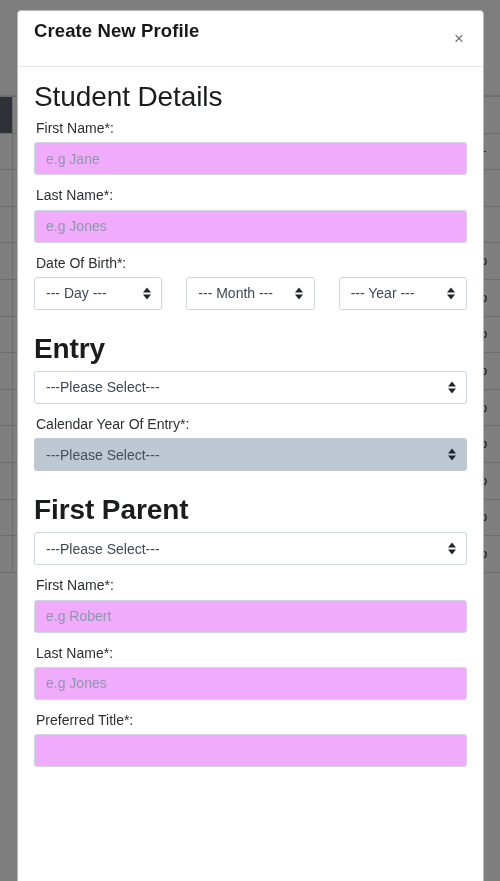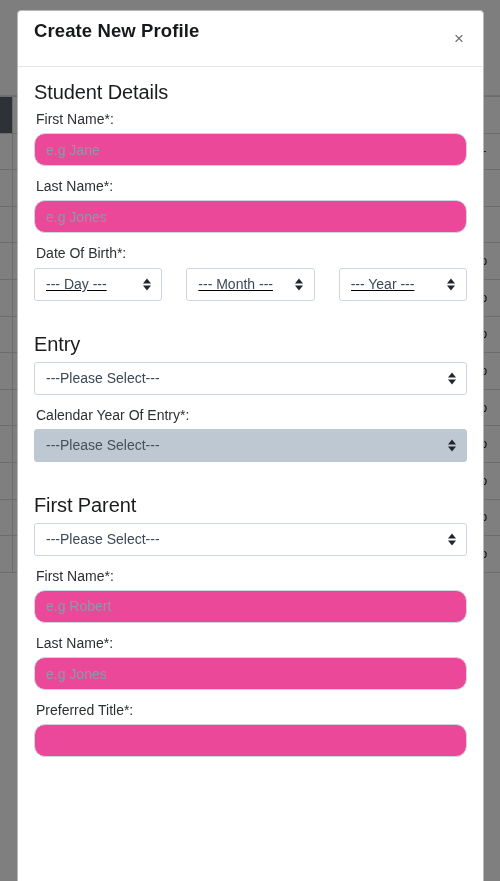--- a/index.html
+++ b/index.html
@@ -101,49 +101,49 @@
     cursor: pointer;
     padding: 0;
     font-family: "Liberation Sans", sans-serif;
   }
 
   .modal-body {
     padding: 14px 16px 20px 16px;
   }
 
   .section-title {
-    font-size: 20px;
+    font-size: 28px;
     font-weight: 400;
     color: #1a1c1e;
     margin: 0 0 6px 0;
     letter-spacing: -0.1px;
     line-height: 1.15;
   }
-  .section-title.spaced { margin-top: 32px; }
+  .section-title.spaced { margin-top: 23px; font-weight: bold; }
 
   .field { margin-bottom: 11px; }
   .field-label {
     display: block;
     font-size: 14px;
     color: #2c2f33;
     margin: 0 0 5px 2px;
     line-height: 1.3;
   }
 
   .text-input {
     display: block;
     width: 100%;
     height: 33px;
     padding: 4px 11px;
     font-size: 14px;
     font-family: "Liberation Sans", sans-serif;
     color: #2c3e50;
-    background: #ec4899;
+    background: #f0abfc;
     border: 1px solid #cdd6de;
-    border-radius: 11px;
+    border-radius: 3px;
     outline: none;
   }
   .text-input::placeholder { color: #8b9aa9; opacity: 1; }
 
   .select-wrap {
     position: relative;
     display: block;
     flex: 1 1 0;
   }
   .sel {
@@ -185,21 +185,20 @@
     width: 0; height: 0;
     border-left: 4.5px solid transparent;
     border-right: 4.5px solid transparent;
   }
   .sel-arrows .up { border-bottom: 5px solid #20262e; }
   .sel-arrows .dn { border-top: 5px solid #20262e; }
 
   .dob-row {
     display: flex;
     gap: 24px;
-    text-decoration: underline;
   }
 </style>
 </head>
 <body>
 
 <div id="backdrop-page">
   <div class="bg-topbar"></div>
   <table class="bg-table">
     <tbody id="bg-rows">
         <tr>

